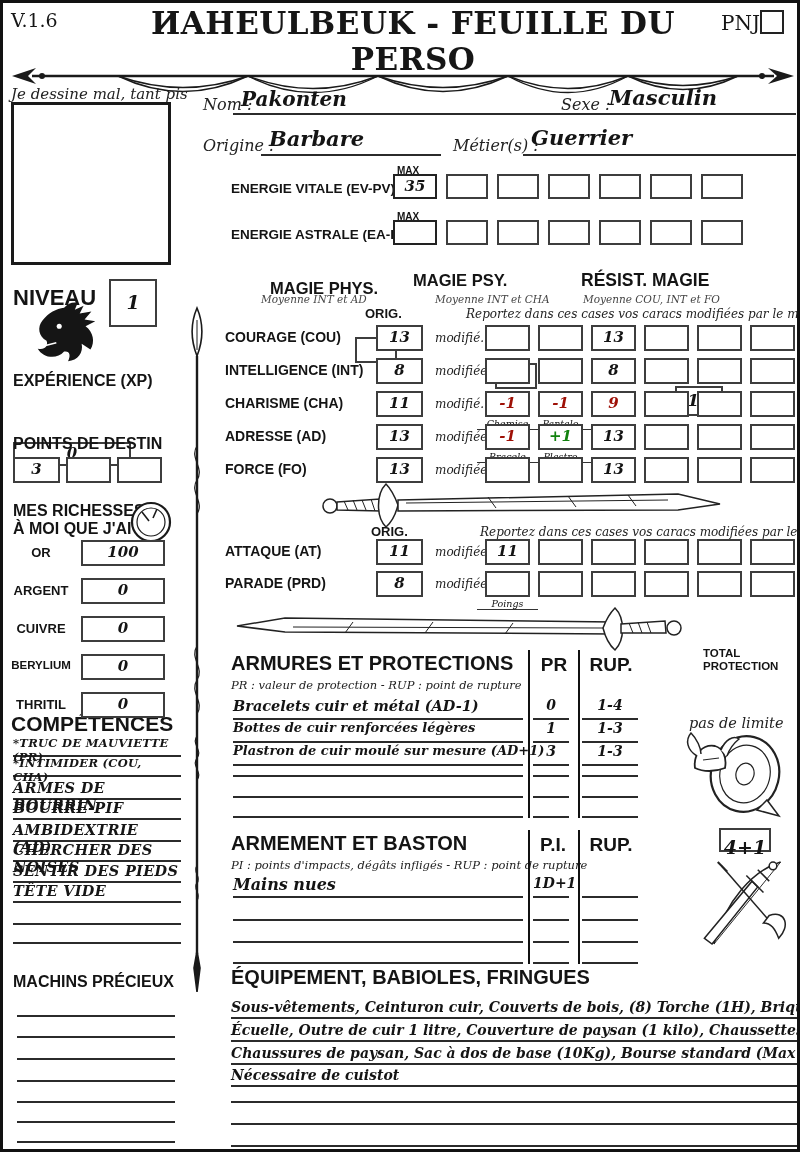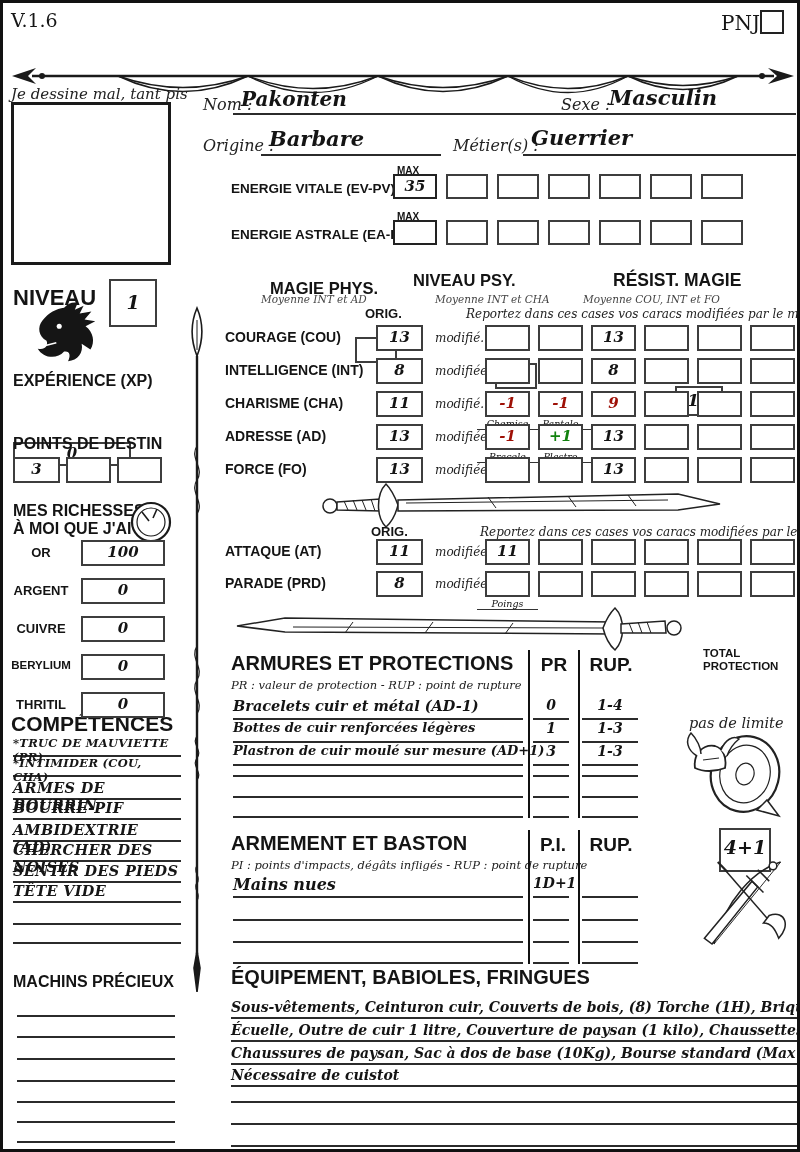--- a/index.html
+++ b/index.html
@@ -53,29 +53,30 @@
   .mcell{width:45px;}
   .neg{color:#9e1006;}
   .pos{color:#12820f;}
   .cnote{position:absolute;top:25px;left:-10px;right:-10px;font-size:9.5px;line-height:11px;
          text-align:center;color:#111;border-bottom:1px solid #333;font-weight:400;}
   .sec-h{font-size:20px;}
   .sec-note{font-size:11.5px;}
   .col-h{font-size:19px;text-align:center;}
   .nline{font-size:14.5px;}
   .eline{left:228px;width:567px;height:18px;font-size:14px;}
-  #total-box{left:716px;top:671px;width:52px;height:44px;line-height:34px;font-size:19px;border-width:2.5px;}
+  #total-box{left:716px;top:671px;width:52px;height:24px;line-height:34px;font-size:19px;border-width:2.5px;}
   svg{display:block;}
 </style>
 </head>
 <body>
 
 <div class="sheet">
 
   <div id="version" class="abs ser">V.1.6</div>
+  <div id="title" class="abs">ИAHEULBEUK - FEUILLE DU PERSO</div>
   <div id="pnj-label" class="abs ser">PNJ</div>
   <div id="pnj-box" class="abs"></div>
 
   <svg class="abs" style="left:5px;top:58px;" width="790" height="34" viewBox="0 0 790 34">
     <g stroke="#1a1a1a" fill="none" stroke-width="1.4">
       <line x1="24" y1="15" x2="766" y2="15" stroke-width="2.4"></line>
       <path d="M110,15 Q175,38 240,15"></path>
         <path d="M110,15 Q175,46 240,15"></path>
       <path d="M240,15 Q305,40 370,15"></path>
         <path d="M240,15 Q305,48 370,15"></path>
@@ -181,25 +182,25 @@
       <div class="cbox hand"></div>
       <div class="cbox hand"></div>
       <div class="cbox hand"></div>
       <div class="cbox hand"></div>
     </div>
 
   <div class="abs hb mg-label" style="left:258px;top:276px;margin-left:9px;">MAGIE PHYS.</div>
   <div class="abs cbox" style="left:352px;top:262px;width:42px;"></div>
   <div class="abs cal mg-note" style="left:258px;top:290px;">Moyenne INT et AD</div>
 
-  <div class="abs hb mg-label" style="left:410px;top:268px;">NIVEAU PSY.</div>
+  <div class="abs hb mg-label" style="left:410px;top:268px;">MAGIE PSY.</div>
   <div class="abs cbox" style="left:492px;top:262px;width:42px;"></div>
   <div class="abs cal mg-note" style="left:432px;top:290px;">Moyenne INT et CHA</div>
 
-  <div class="abs hb" style="left:578px;top:267px;font-size:17.5px;margin-left:32px;">RÉSIST. MAGIE</div>
+  <div class="abs hb" style="left:578px;top:267px;font-size:17.5px;">RÉSIST. MAGIE</div>
   <div class="abs cbox hand" style="left:672px;top:259px;width:48px;height:30px;line-height:25px;font-size:17px;">12</div>
   <div class="abs cal mg-note" style="left:580px;top:290px;">Moyenne COU, INT et FO</div>
 
   <div class="abs hb" style="left:362px;top:303px;font-size:13px;">ORIG.</div>
   <div class="abs cal" style="left:463px;top:304px;font-size:12px;">Reportez dans ces cases vos caracs modifiées par le matériel</div>
   <div id="carac-rows">
       <div class="crow" style="top: 322px;">
         <div class="clab hb">COURAGE (COU)</div>
         <div class="cbox corig hand">13</div>
         <div class="cmod cal">modifié...</div>

